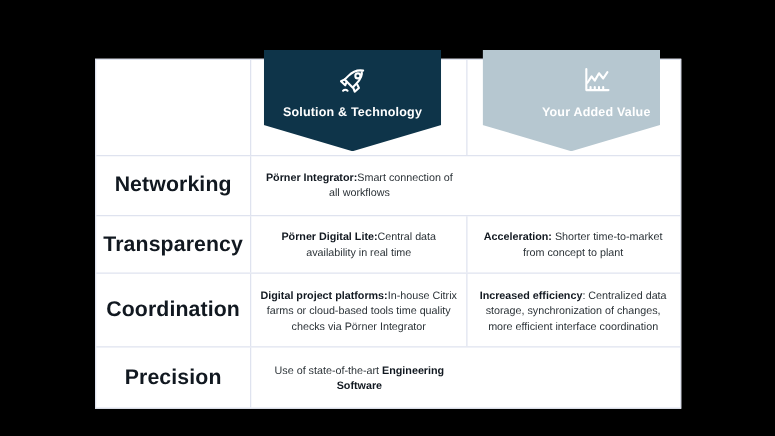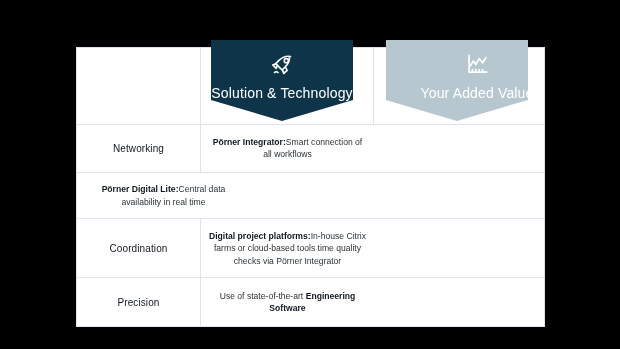--- a/index.html
+++ b/index.html
@@ -52,22 +52,22 @@
   .c-cat  { width: 124px; flex: 0 0 124px; }
   .c-sol  { width: 173px; flex: 0 0 173px; align-items: center; }
   .c-val  { width: 169px; flex: 0 0 169px; }
 
   
   #header-row { height: 81px; }
   #header-row .cell { padding: 0; }
 
   
   .body-row .c-cat {
-    font-size: 10px;
-    font-weight: normal;
+    font-size: 17px;
+    font-weight: bold;
     color: #111820;
     letter-spacing: .1px;
   }
   .body-row .c-sol,
   .body-row .c-val {
     font-size: 8.6px;
     line-height: 1.42;
     color: #2c3338;
   }
   .body-row .c-sol { text-align: center; }
@@ -106,22 +106,22 @@
 
   .banner-icon {
     width: 27px;
     height: 27px;
     display: block;
   }
   .banner-icon svg { display: block; width: 100%; height: 100%; }
 
   .banner-label {
     margin-top: 7px;
-    font-size: 14px;
-    font-weight: normal;
+    font-size: 10px;
+    font-weight: bold;
     color: #ffffff;
     letter-spacing: .15px;
     white-space: nowrap;
   }
 </style>
 </head>
 <body>
 
 <div id="slide">
 
@@ -134,29 +134,36 @@
     </div>
 
     <div class="row body-row" id="row-1">
       <div class="cell c-cat">Networking</div>
       <div class="cell c-sol">
         <span><b>Pörner Integrator:</b><span>Smart connection of all workflows</span></span>
       </div>
     </div>
 
     <div class="row body-row" id="row-2">
+      <div class="cell c-cat">Transparency</div>
       <div class="cell c-sol">
         <span><b>Pörner Digital Lite:</b><span>Central data availability in real time</span></span>
+      </div>
+      <div class="cell c-val">
+        <span><b>Acceleration:</b><span> Shorter time-to-market from concept to plant</span></span>
       </div>
     </div>
 
     <div class="row body-row" id="row-3">
       <div class="cell c-cat">Coordination</div>
       <div class="cell c-sol">
         <span><b>Digital project platforms:</b><span>In-house Citrix farms or cloud-based tools time quality checks via Pörner Integrator</span></span>
+      </div>
+      <div class="cell c-val">
+        <span><b>Increased efficiency</b><span>: Centralized data storage, synchronization of changes, more efficient interface coordination</span></span>
       </div>
     </div>
 
     <div class="row body-row" id="row-4">
       <div class="cell c-cat">Precision</div>
       <div class="cell c-sol">
         <span><span>Use of state-of-the-art</span> <b>Engineering Software</b></span>
       </div>
     </div>
 

